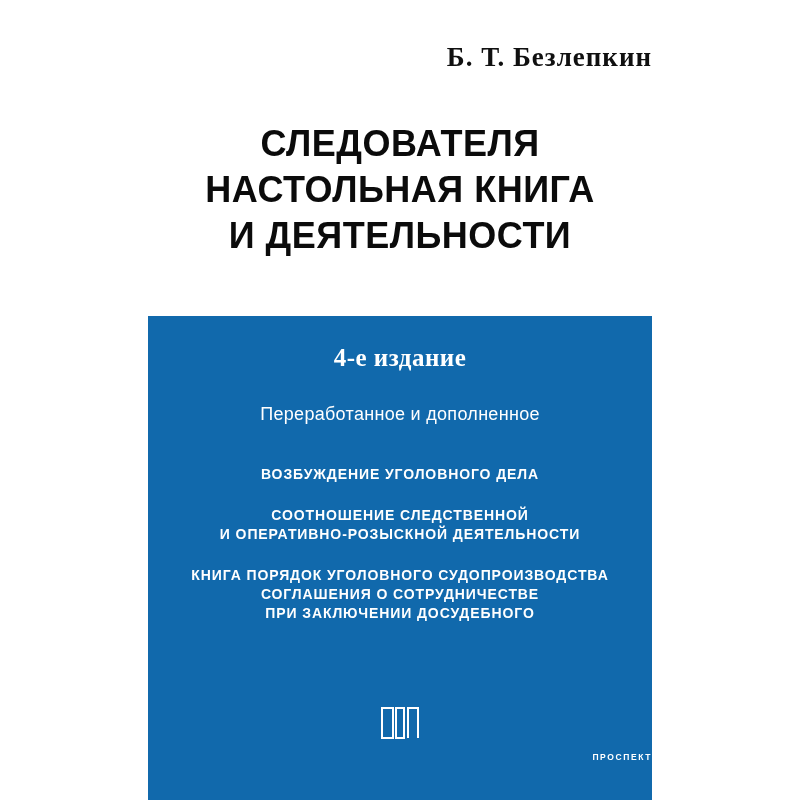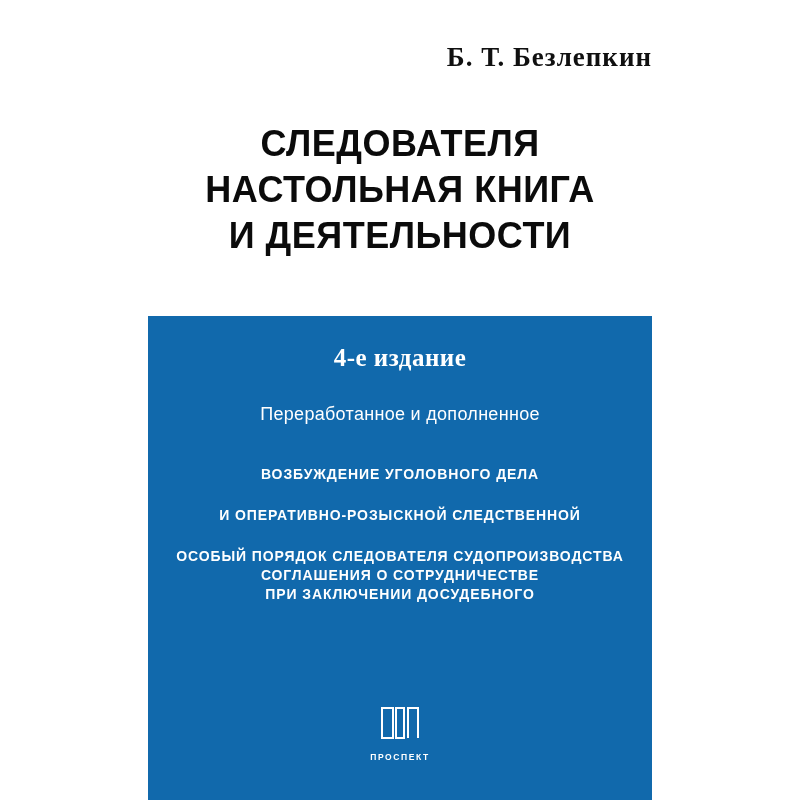--- a/index.html
+++ b/index.html
@@ -88,21 +88,21 @@
     letter-spacing: 0.9px;
     line-height: 19px;
     margin-bottom: 22px;
   }
   .topic .tline { display: block; }
   .publisher {
     position: absolute;
     left: 0;
     bottom: 36px;
     width: 100%;
-    text-align: center;
+    text-align: right;
   }
   .pub-mark {
     display: block;
     margin: 0 auto 6px auto;
     width: 40px;
     height: 34px;
   }
   .pub-name {
     font-family: "Liberation Sans", sans-serif;
     font-size: 8.5px;
@@ -126,24 +126,25 @@
 
   <div class="cover-bottom">
     <div class="edition">4-е издание</div>
     <div class="edition-sub">Переработанное и дополненное</div>
 
     <div class="topics">
       <div class="topic">
         <span class="tline">ВОЗБУЖДЕНИЕ УГОЛОВНОГО ДЕЛА</span>
       </div>
       <div class="topic">
-        <span class="tline">И ОПЕРАТИВНО-РОЗЫСКНОЙ СЛЕДСТВЕННОЙ</span>
+        <span class="tline">СООТНОШЕНИЕ СЛЕДСТВЕННОЙ</span>
+        <span class="tline">И ОПЕРАТИВНО-РОЗЫСКНОЙ ДЕЯТЕЛЬНОСТИ</span>
       </div>
       <div class="topic">
-        <span class="tline">ОСОБЫЙ ПОРЯДОК СЛЕДОВАТЕЛЯ СУДОПРОИЗВОДСТВА</span>
+        <span class="tline">КНИГА ПОРЯДОК УГОЛОВНОГО СУДОПРОИЗВОДСТВА</span>
         <span class="tline">СОГЛАШЕНИЯ О СОТРУДНИЧЕСТВЕ</span>
         <span class="tline">ПРИ ЗАКЛЮЧЕНИИ ДОСУДЕБНОГО</span>
       </div>
     </div>
 
     <div class="publisher">
       <svg class="pub-mark" viewBox="0 0 40 34">
         <rect x="2" y="2" width="11" height="30" fill="none" stroke="#ffffff" stroke-width="2"></rect>
         <rect x="16" y="2" width="8" height="30" fill="none" stroke="#ffffff" stroke-width="2"></rect>
         <path d="M28 32 L28 2 L38 2 L38 32" fill="none" stroke="#ffffff" stroke-width="2"></path>

